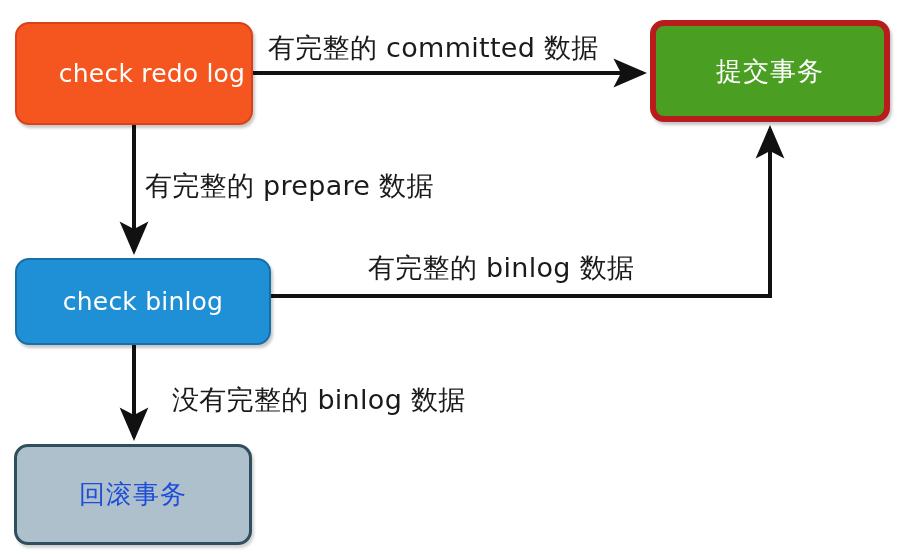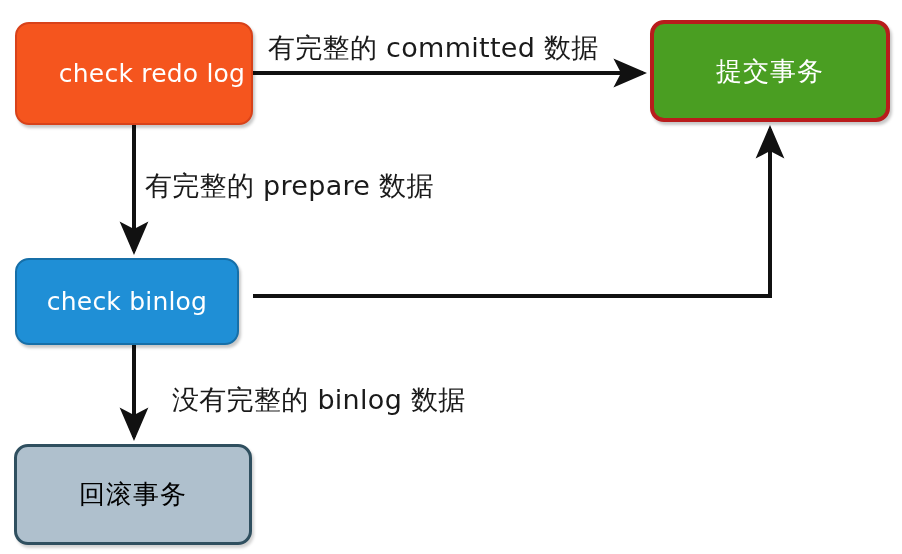--- a/index.html
+++ b/index.html
@@ -59,35 +59,35 @@
     letter-spacing: 0.2px;
   }
 
   
   #node-commit-transaction {
     left: 650px;
     top: 20px;
     width: 240px;
     height: 102px;
     background: #4a9e22;
-    border: 4px solid #b91c1c;
+    border: 6px solid #b91c1c;
     box-shadow: 2px 3px 3px rgba(0,0,0,0.22);
   }
   #node-commit-transaction .node-label {
     color: #ffffff;
     font-size: 26px;
     font-weight: 500;
     letter-spacing: 1px;
   }
 
   
   #node-check-binlog {
     left: 15px;
     top: 258px;
-    width: 224px;
+    width: 256px;
     height: 87px;
     background: #1f8fd6;
     border: 2px solid #166fa8;
     box-shadow: 2px 3px 3px rgba(0,0,0,0.22);
   }
   #node-check-binlog .node-label {
     color: #ffffff;
     font-size: 25px;
     font-weight: 500;
     letter-spacing: 0.2px;
@@ -97,21 +97,21 @@
   #node-rollback-transaction {
     left: 14px;
     top: 444px;
     width: 238px;
     height: 101px;
     background: #afc0cd;
     border: 3px solid #2f4f5f;
     box-shadow: 2px 3px 3px rgba(0,0,0,0.18);
   }
   #node-rollback-transaction .node-label {
-    color: #000000;
+    color: #1d4ed8;
     font-size: 26px;
     font-weight: 500;
     letter-spacing: 1px;
   }
 
   .edge-label {
     position: absolute;
     color: #1a1a1a;
     font-size: 27px;
     font-weight: 500;
@@ -158,16 +158,17 @@
   </div>
 
   <div class="node" id="node-rollback-transaction">
     <span class="node-label">回滚事务</span>
   </div>
 
   <div class="edge-label" id="label-committed">有完整的 committed 数据</div>
 
   <div class="edge-label" id="label-prepare">有完整的 prepare 数据</div>
 
+  <div class="edge-label" id="label-binlog-ok">有完整的 binlog 数据</div>
 
   <div class="edge-label" id="label-binlog-no">没有完整的 binlog 数据</div>
 
 </div>
 
 </body></html>

